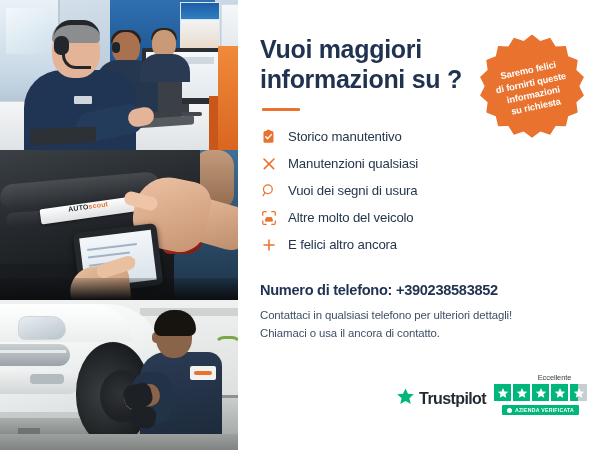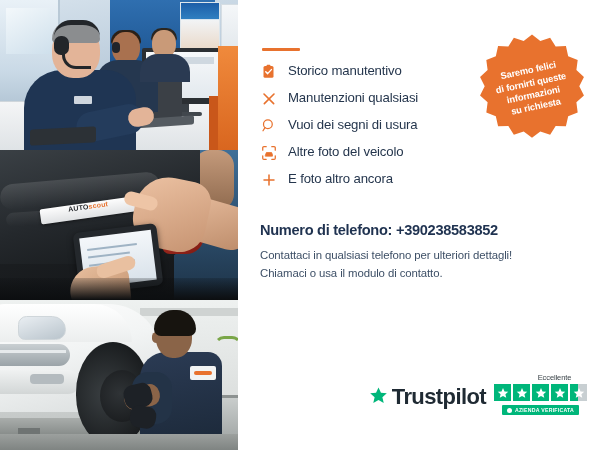--- a/index.html
+++ b/index.html
@@ -431,20 +431,21 @@
 
   
   .features {
     list-style: none;
     margin: 0;
     padding: 0;
     width: 240px;
   }
   .feature {
     display: flex;
+    align-items: center;
     gap: 11px;
     height: 27px;
   }
   .feature .ico {
     width: 17px;
     height: 17px;
     flex: 0 0 17px;
     display: flex;
     align-items: center;
     justify-content: center;
@@ -480,21 +481,21 @@
   .tp {
     position: absolute;
     right: 13px;
     bottom: 35px;
     display: flex;
     align-items: flex-end;
     gap: 8px;
   }
   .tp-logo { display:flex; align-items:center; gap:4px; padding-bottom:5px; }
   .tp-name {
-    font-size: 22px;
+    font-size: 16px;
     font-weight: bold;
     color: #1f2a33;
     letter-spacing: -0.6px;
   }
   .tp-right { display:flex; flex-direction:column; align-items:center; gap:2px; }
   .tp-excellent {
     font-size: 7.5px;
     color: #3b4449;
     letter-spacing: -0.1px;
     padding-left: 28px;
@@ -623,20 +624,21 @@
         <div class="mech-head"></div>
         <div class="mech-hair"></div>
         <div class="floor"></div>
       </div>
     </div>
 
   </div>
 
   <div class="content">
 
+    <h1 class="headline">Vuoi maggiori informazioni su ?</h1>
     <div class="rule"></div>
 
     <div class="badge">
       <svg viewBox="0 0 100 100" width="108" height="108" aria-hidden="true">
         <path fill="#e8722e" d="M50 0.5 57.7 6.4 66.8 3.4 71.9 11.5 81.4 11.2 83.5 20.5 92.3 24 91.1 33.4 98.1 39.8 93.8 48.3 98.1 56.9 91.1 63.2 92.3 72.7 83.5 76.2 81.4 85.5 71.9 85.2 66.8 93.2 57.7 90.3 50 96.1 42.3 90.3 33.2 93.2 28.1 85.2 18.6 85.5 16.5 76.2 7.7 72.7 8.9 63.2 1.9 56.9 6.2 48.3 1.9 39.8 8.9 33.4 7.7 24 16.5 20.5 18.6 11.2 28.1 11.5 33.2 3.4 42.3 6.4Z"></path>
       </svg>
       <div class="badge-inner">
         <span class="badge-head">
           <svg width="17" height="17" viewBox="0 0 24 24" fill="none" stroke="#ffffff" stroke-width="1.9" stroke-linecap="round">
             <path d="M4 13v-1a8 8 0 0 1 16 0v1"></path>
@@ -690,43 +692,43 @@
       <li class="feature">
         <span class="ico">
           <svg width="16" height="16" viewBox="0 0 24 24" fill="none" stroke="#e8722e" stroke-width="1.9" stroke-linecap="round">
             <path d="M2.6 7.8V4.3a1.7 1.7 0 0 1 1.7-1.7h3.5"></path>
             <path d="M16.2 2.6h3.5a1.7 1.7 0 0 1 1.7 1.7v3.5"></path>
             <path d="M21.4 16.2v3.5a1.7 1.7 0 0 1-1.7 1.7h-3.5"></path>
             <path d="M7.8 21.4H4.3a1.7 1.7 0 0 1-1.7-1.7v-3.5"></path>
             <path d="M6.8 14.6l1.3-3.3h7.8l1.3 3.3v2.1H6.8z" fill="#e8722e" stroke="#e8722e" stroke-width="1.2" stroke-linejoin="round"></path>
           </svg>
         </span>
-        <span class="flabel">Altre foto del veicolo</span>
+        <span class="flabel">Altre molto del veicolo</span>
       </li>
 
       <li class="feature">
         <span class="ico">
           <svg width="16" height="16" viewBox="0 0 24 24" stroke="#e8722e" stroke-width="2.3" stroke-linecap="round">
             <path d="M12 4.5v15"></path>
             <path d="M4.5 12h15"></path>
           </svg>
         </span>
-        <span class="flabel">E foto altro ancora</span>
+        <span class="flabel">E felici altro ancora</span>
       </li>
 
     </ul>
 
     <div class="phone-block">
       <div class="phone-line">
         <span>Numero di telefono:</span>
         <span>+390238583852</span>
       </div>
       <div class="sub">
         <div>Contattaci in qualsiasi telefono per ulteriori dettagli!</div>
-        <div>Chiamaci o usa il modulo di contatto.</div>
+        <div>Chiamaci o usa il ancora di contatto.</div>
       </div>
     </div>
 
     <div class="tp">
       <div class="tp-logo">
         <span>
           <svg width="19" height="19" viewBox="0 0 24 24">
             <path fill="#00b67a" d="M12 1.8l3.1 6.8 7.4.7-5.6 4.9 1.7 7.3L12 17.6 5.4 21.5l1.7-7.3L1.5 9.3l7.4-.7z"></path>
           </svg>
         </span>

